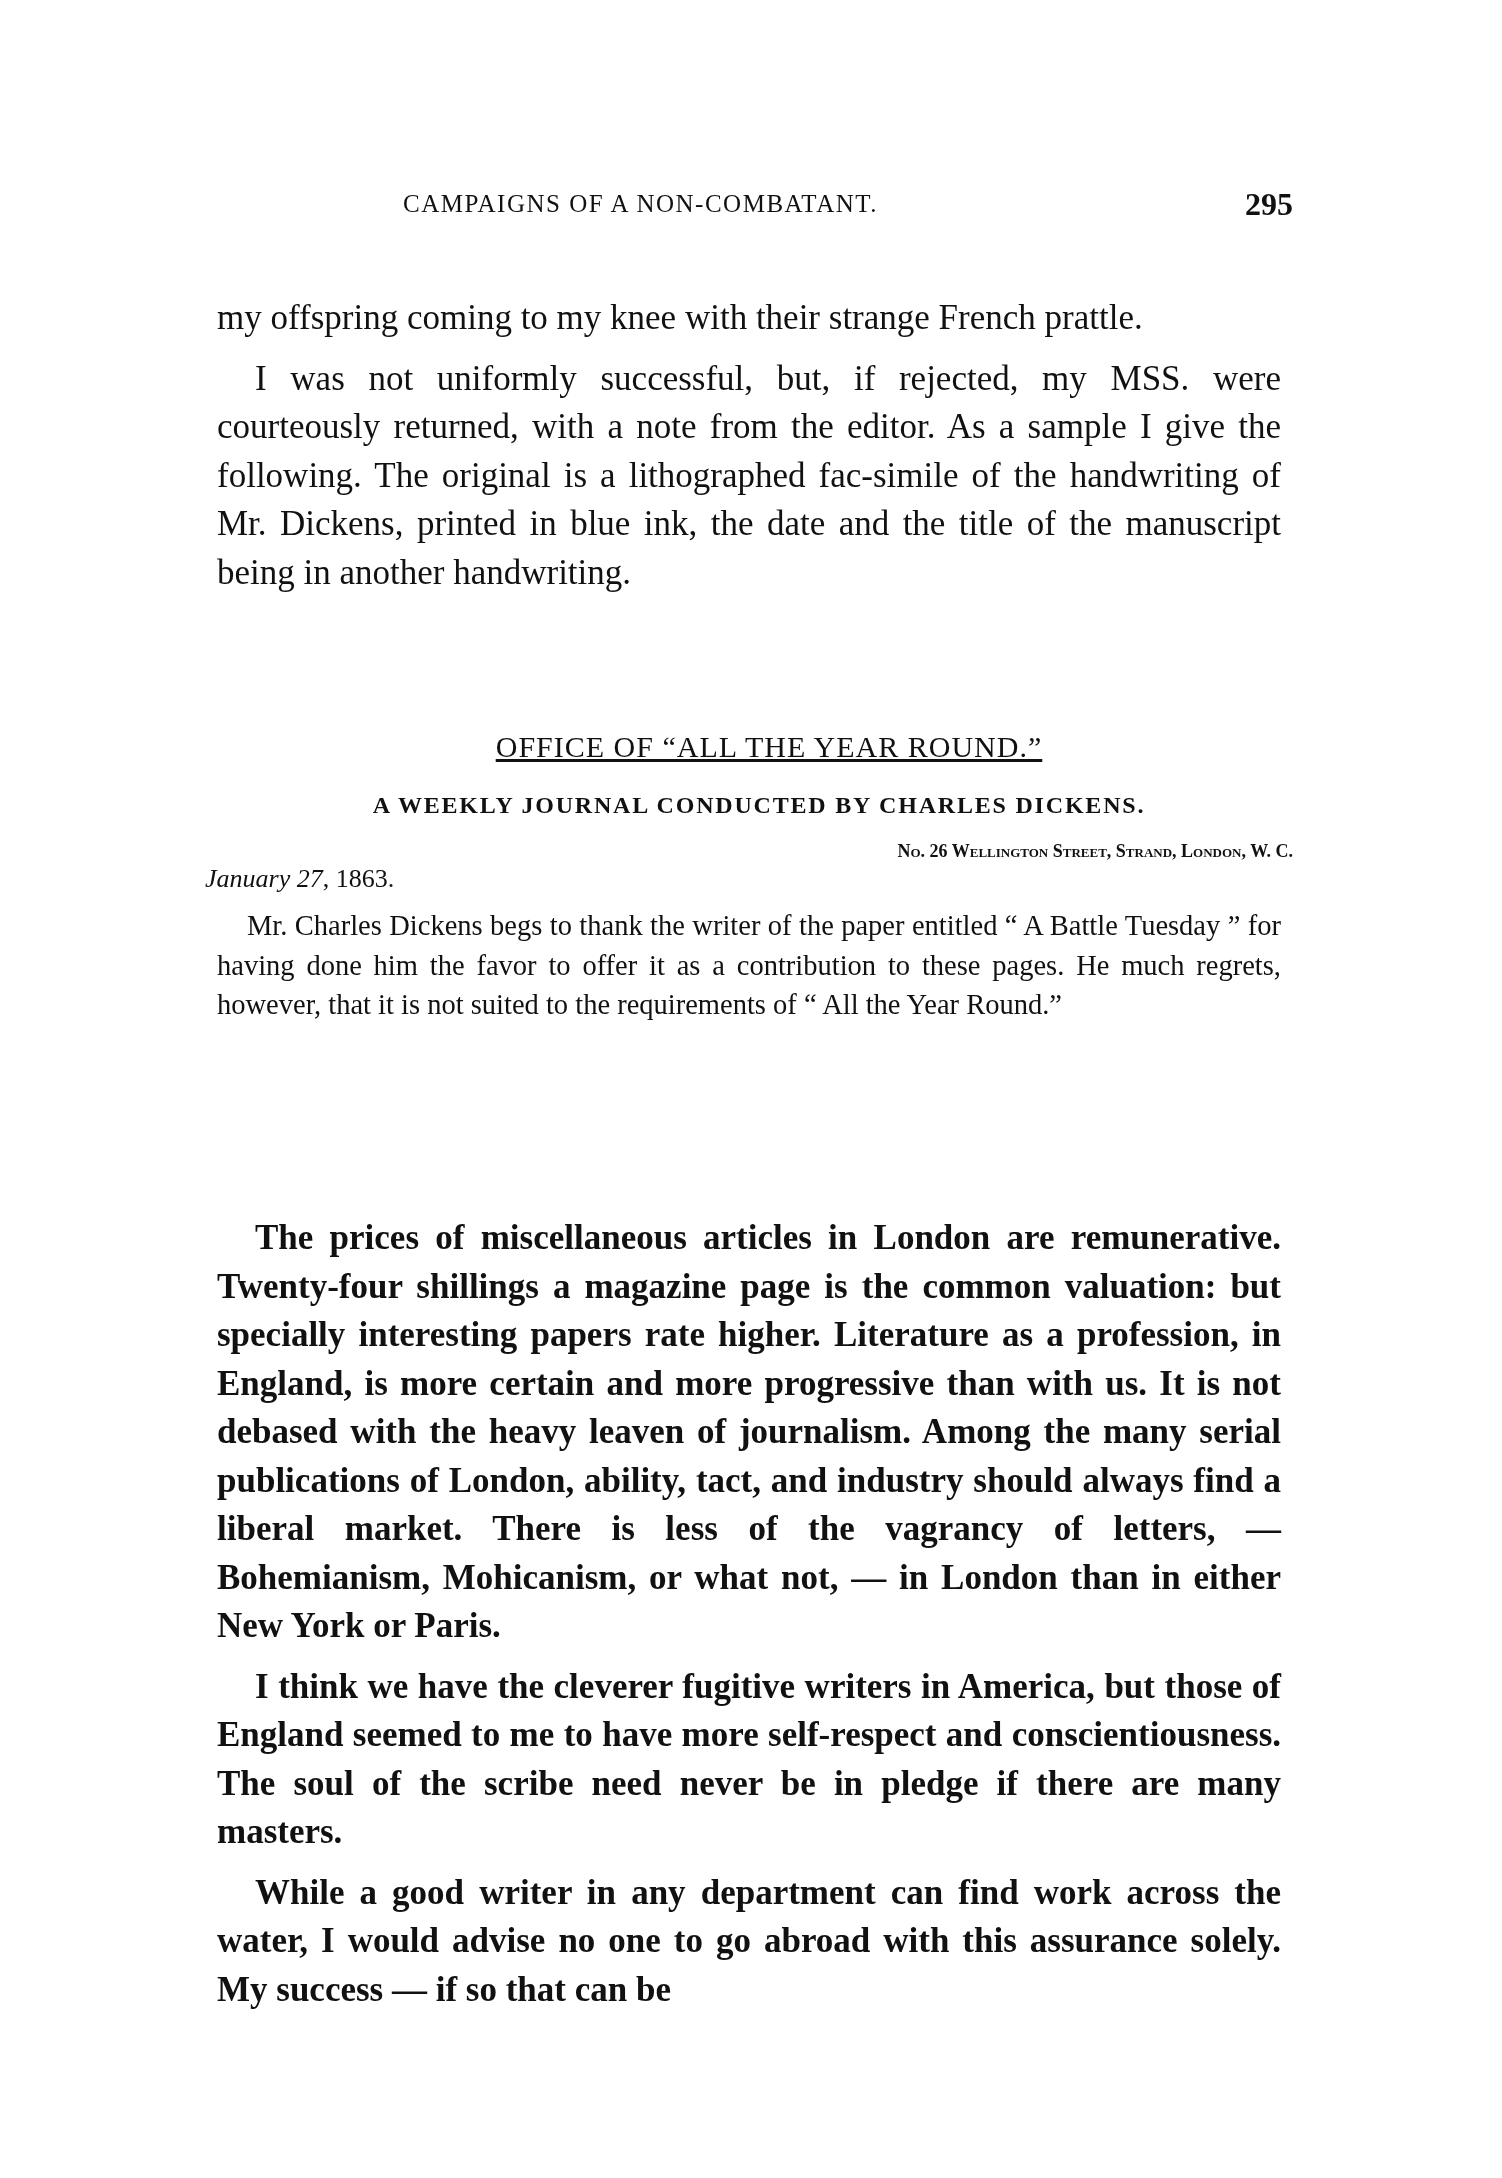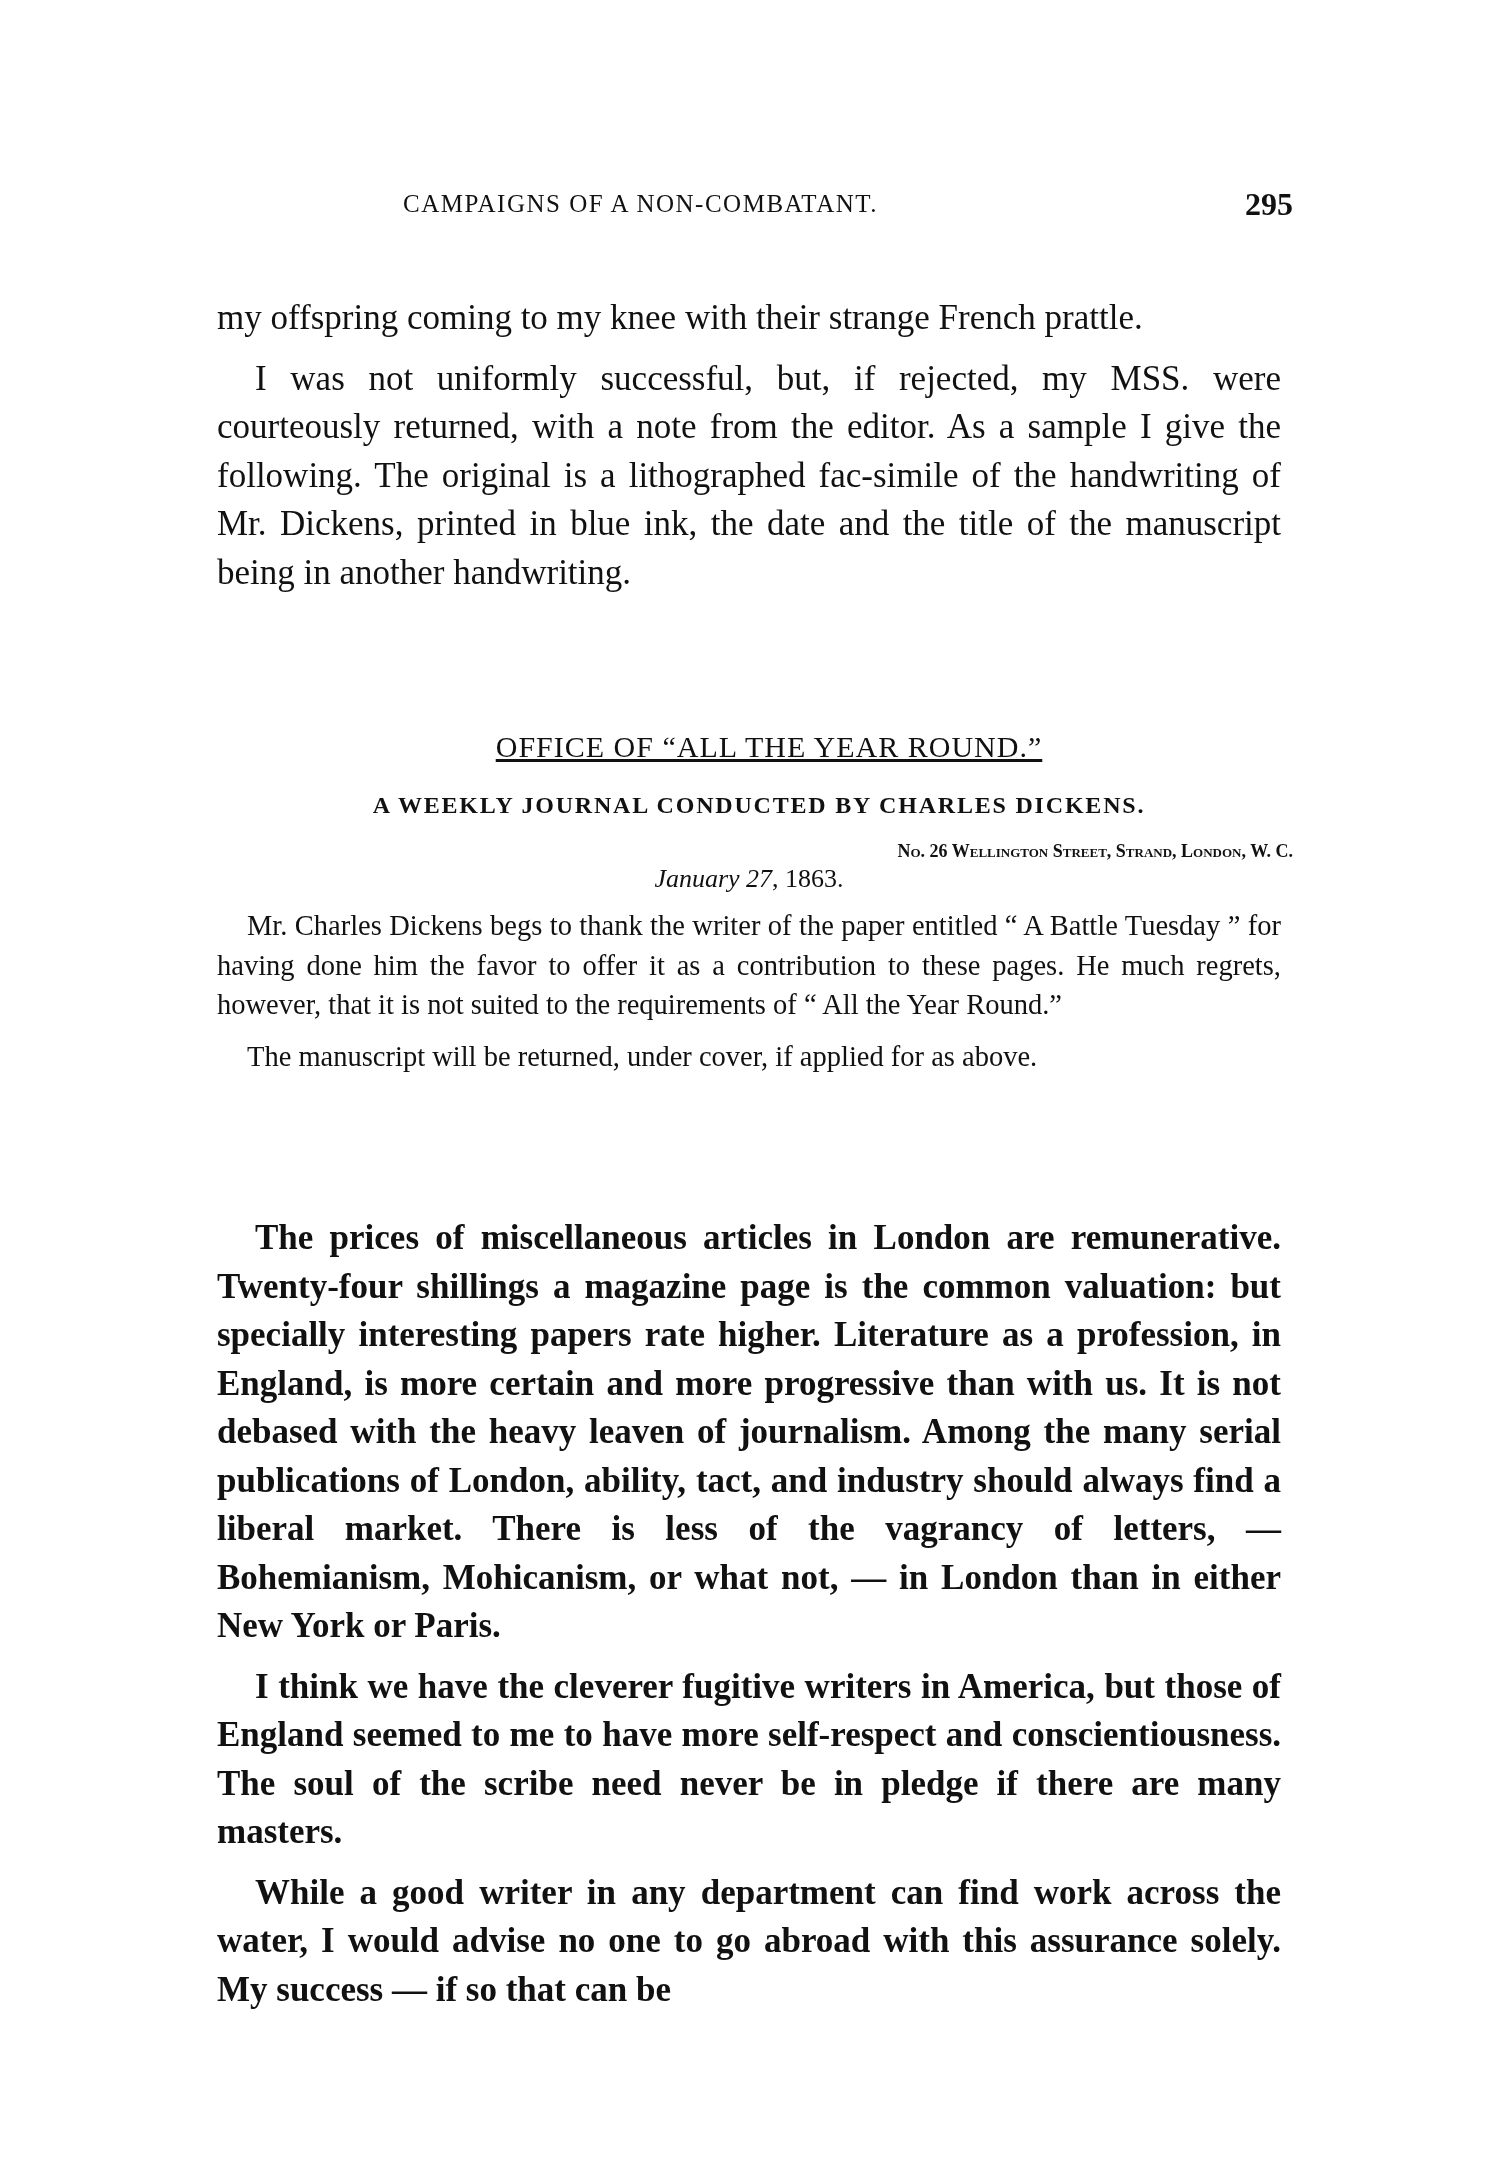--- a/index.html
+++ b/index.html
@@ -10,21 +10,21 @@
   .running-title { position: absolute; left: 198px; top: 4px; font-size: 25px; letter-spacing: 1.5px; }
   .page-number { position: absolute; right: 0; top: 0; font-size: 32px; font-weight: bold; }
   .body-text { font-size: 35px; line-height: 48.5px; text-align: justify; margin: 0; }
   .para { margin: 12px; text-indent: 38px; text-align: justify; }
   .para.noindent { text-indent: 0; }
   #sec1 { position: absolute; top: 282px; left: 0; width: 1088px; }
   .letter { position: absolute; top: 730px; left: 0; width: 1088px; }
   .letter-title { text-align: center; font-size: 30px; letter-spacing: 1px; margin-left: 40px; text-decoration: underline; }
   .letter-sub { text-align: center; font-size: 24px; font-weight: bold; letter-spacing: 1.8px; margin-top: 28px; margin-left: 20px; font-variant: small-caps; }
   .letter-address { text-align: right; font-size: 18px; margin-top: 22px; font-variant: small-caps; font-weight: bold; }
-  .letter-date { text-align: center; font-size: 26px; margin-top: 2px; }
+  .letter-date { text-align: left; font-size: 26px; margin-top: 2px; }
   .letter-date i { font-style: italic; }
   .letter-body { font-size: 28.5px; line-height: 39.5px; margin-top: 4px; }
   .letter-body .para { text-indent: 30px; }
   #sec2 { position: absolute; top: 1202px; left: 0; width: 1088px; font-weight: bold; }
 </style>
 </head>
 <body>
 
 <div class="page">
 
@@ -38,21 +38,20 @@
     <p class="para">I was not uniformly successful, but, if rejected, my MSS. were courteously returned, with a note from the editor. As a sample I give the following. The original is a lithographed fac-simile of the handwriting of Mr. Dickens, printed in blue ink, the date and the title of the manuscript being in another handwriting.</p>
   </div>
 
   <div class="letter">
     <div class="letter-title">OFFICE OF “ALL THE YEAR ROUND.”</div>
     <div class="letter-sub">A WEEKLY JOURNAL CONDUCTED BY CHARLES DICKENS.</div>
     <div class="letter-address">No. 26 Wellington Street, Strand, London, W. C.</div>
     <div class="letter-date"><i>January 27</i><span>, 1863.</span></div>
     <div class="letter-body">
       <p class="para">Mr. Charles Dickens begs to thank the writer of the paper entitled “ A Battle Tuesday ” for having done him the favor to offer it as a contribution to these pages. He much regrets, however, that it is not suited to the requirements of “ All the Year Round.”</p>
-      <p class="para">The manuscript will be returned, under cover, if applied for as above.</p>
     </div>
   </div>
 
   <div id="sec2" class="body-text">
     <p class="para">The prices of miscellaneous articles in London are remunerative. Twenty-four shillings a magazine page is the common valuation: but specially interesting papers rate higher. Literature as a profession, in England, is more certain and more progressive than with us. It is not debased with the heavy leaven of journalism. Among the many serial publications of London, ability, tact, and industry should always find a liberal market. There is less of the vagrancy of letters, — Bohemianism, Mohicanism, or what not, — in London than in either New York or Paris.</p>
     <p class="para">I think we have the cleverer fugitive writers in America, but those of England seemed to me to have more self-respect and conscientiousness. The soul of the scribe need never be in pledge if there are many masters.</p>
     <p class="para">While a good writer in any department can find work across the water, I would advise no one to go abroad with this assurance solely. My success — if so that can be</p>
   </div>
 
 </div>

